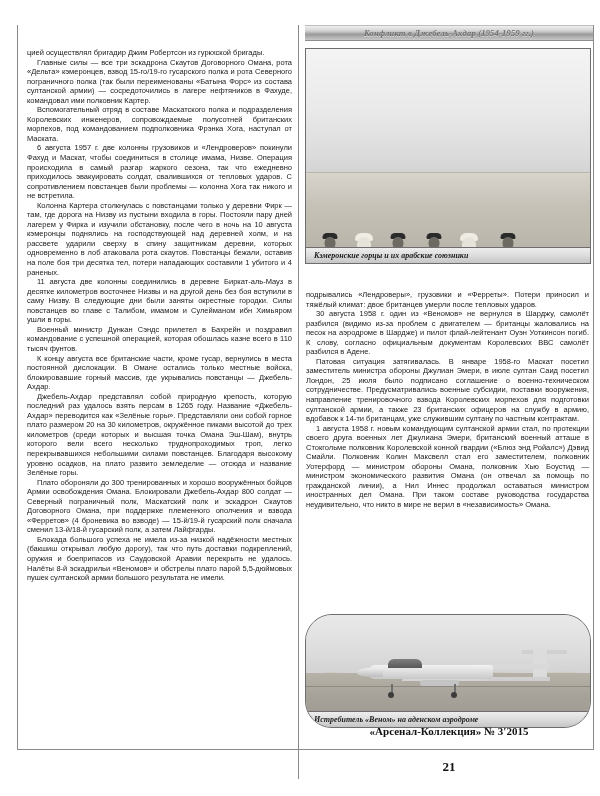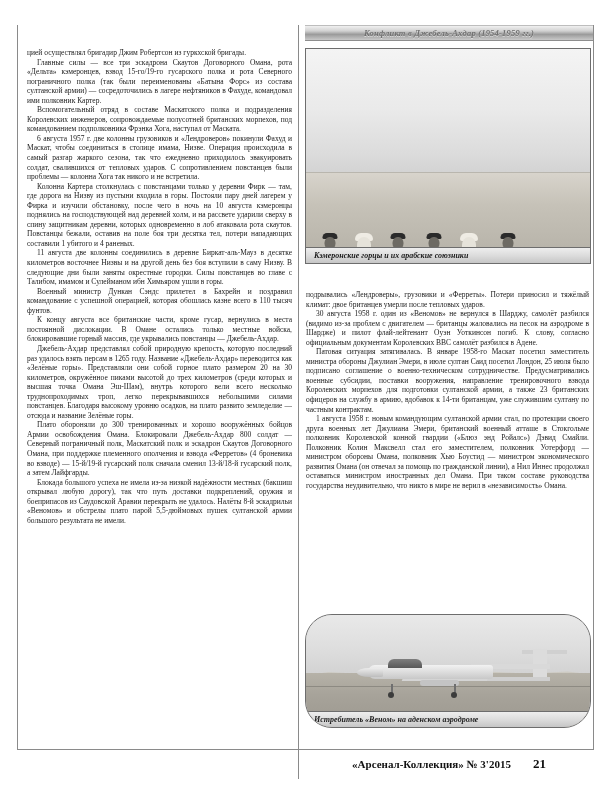--- a/index.html
+++ b/index.html
@@ -57,21 +57,21 @@
   .rule-v-left   { left: 17px;  top: 25px;  width: 1px; height: 725px; }
   .rule-v-mid    { left: 298px; top: 25px;  width: 1px; height: 725px; }
   .rule-v-right  { left: 593px; top: 25px;  width: 1px; height: 725px; }
   .rule-h-bottom { left: 17px;  top: 749px; width: 577px; height: 1px; }
   .rule-v-foot   { left: 298px; top: 749px; width: 1px; height: 30px; }
 
   
   .col {
     position: absolute;
     width: 268px;
-    font-family: Liberation Serif, serif;
+    font-family: Liberation Sans, sans-serif;
     font-size: 7.5px;
     line-height: 9.55px;
     color: #1a1a1a;
     text-align: justify;
     text-justify: inter-word;
     -webkit-hyphens: auto;
     hyphens: auto;
   }
   .col-left  { left: 27px; top: 48px;  width: 265px; }
   .col-rt-a  { left: 306px; top: 290px; width: 283px; }
@@ -229,22 +229,23 @@
 
   
   .footer {
     position: absolute;
     left: 305px;
     top: 753px;
     width: 288px;
     height: 22px;
     display: flex;
     align-items: center;
-    justify-content: center;
+    justify-content: flex-end;
     gap: 22px;
+    flex-direction: column;
   }
   .footer-journal {
     font-family: "Liberation Serif", serif;
     font-weight: bold;
     font-size: 11px;
     color: #111111;
     white-space: nowrap;
   }
   .footer-page {
     font-family: "Liberation Serif", serif;

